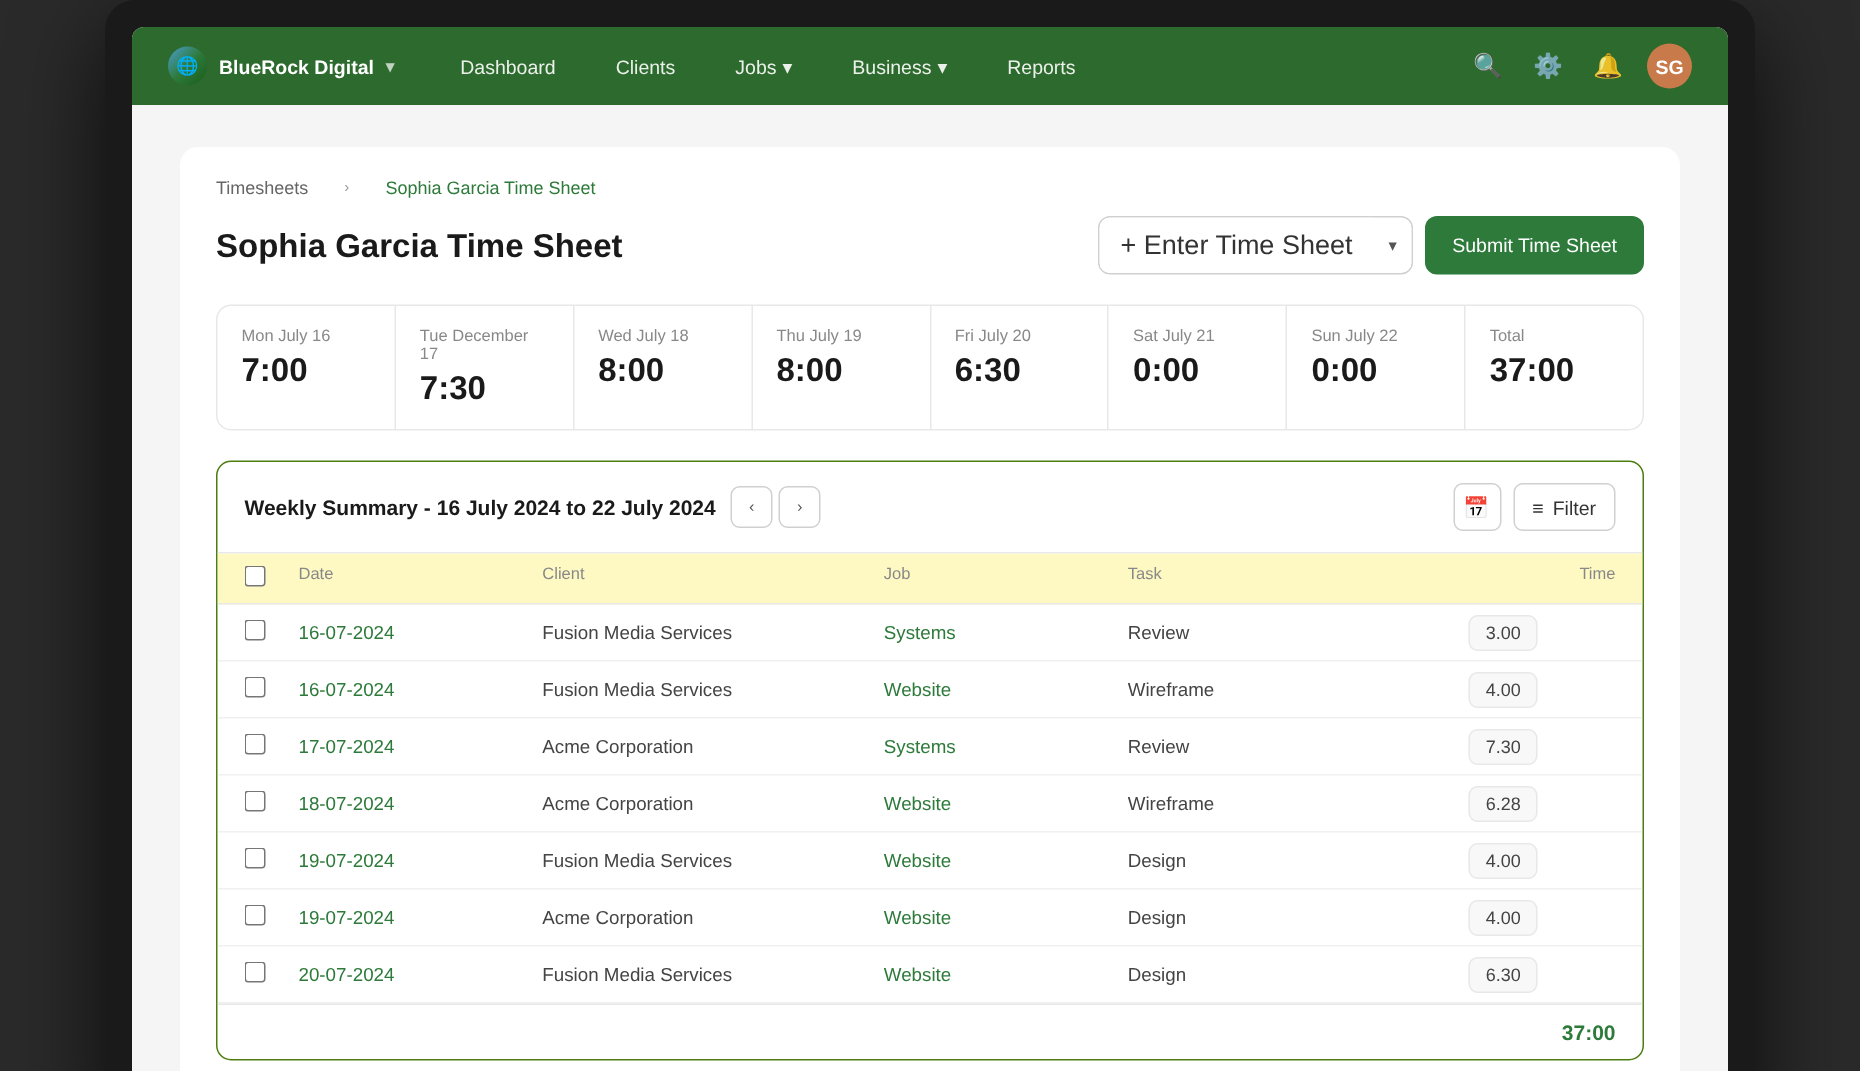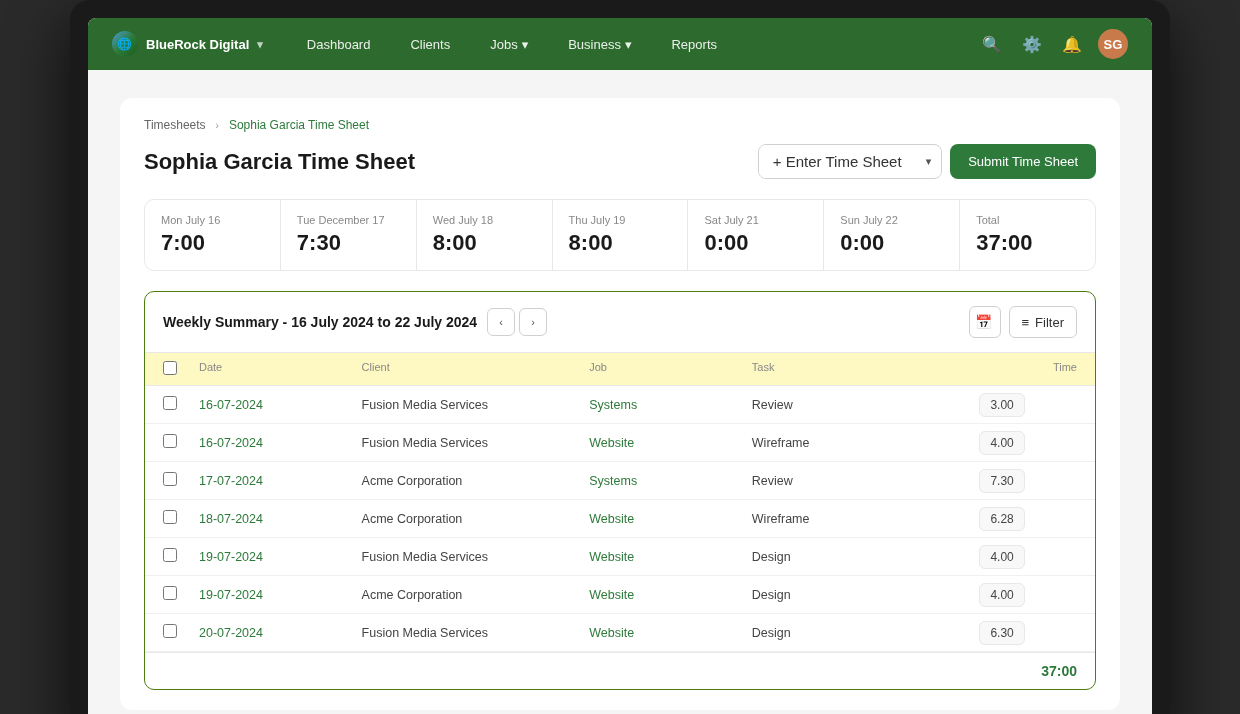--- a/index.html
+++ b/index.html
@@ -113,21 +113,21 @@
       background: white;
       margin: 16px;
       border-radius: 12px;
       padding: 20px 24px;
       min-height: 520px;
     }
 
     .breadcrumb {
       display: flex;
       align-items: center;
-      gap: 10px;
+      gap: 24px;
       margin-bottom: 12px;
       font-size: 12px;
     }
     .breadcrumb-item {
       color: #666;
     }
     .breadcrumb-sep {
       color: #999;
       font-size: 10px;
     }
@@ -161,21 +161,21 @@
     }
     .btn-enter-main {
       padding: 8px 14px;
       background: white;
       color: #333;
       cursor: pointer;
       display: flex;
       align-items: center;
       gap: 6px;
       border: none;
-      font-size: 15px;
+      font-size: 18px;
     }
     .btn-enter-arrow {
       padding: 8px 10px;
       background: white;
       border-left: 1px solid #d0d0d0;
       cursor: pointer;
       color: #555;
       border: none;
       font-size: 11px;
     }
@@ -420,20 +420,24 @@
               <div class="time-card-label">Tue December 17</div>
               <div class="time-card-value">7:30</div>
             </div>
             <div class="time-card">
               <div class="time-card-label">Wed July 18</div>
               <div class="time-card-value">8:00</div>
             </div>
             <div class="time-card">
               <div class="time-card-label">Thu July 19</div>
               <div class="time-card-value">8:00</div>
+            </div>
+            <div class="time-card">
+              <div class="time-card-label">Fri July 20</div>
+              <div class="time-card-value">6:30</div>
             </div>
             <div class="time-card">
               <div class="time-card-label">Sat July 21</div>
               <div class="time-card-value">0:00</div>
             </div>
             <div class="time-card">
               <div class="time-card-label">Sun July 22</div>
               <div class="time-card-value">0:00</div>
             </div>
             <div class="time-card total">

